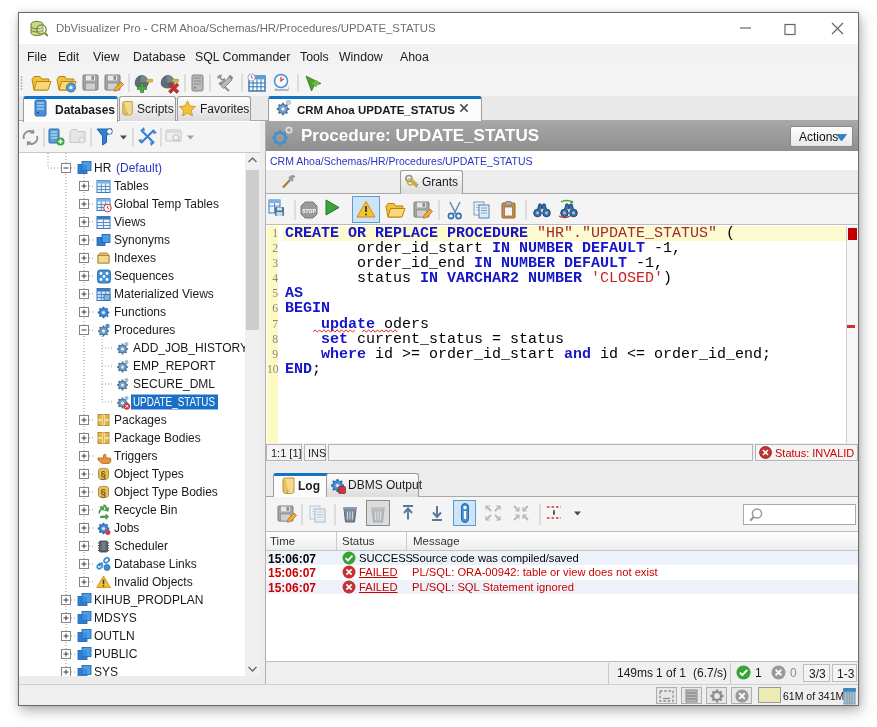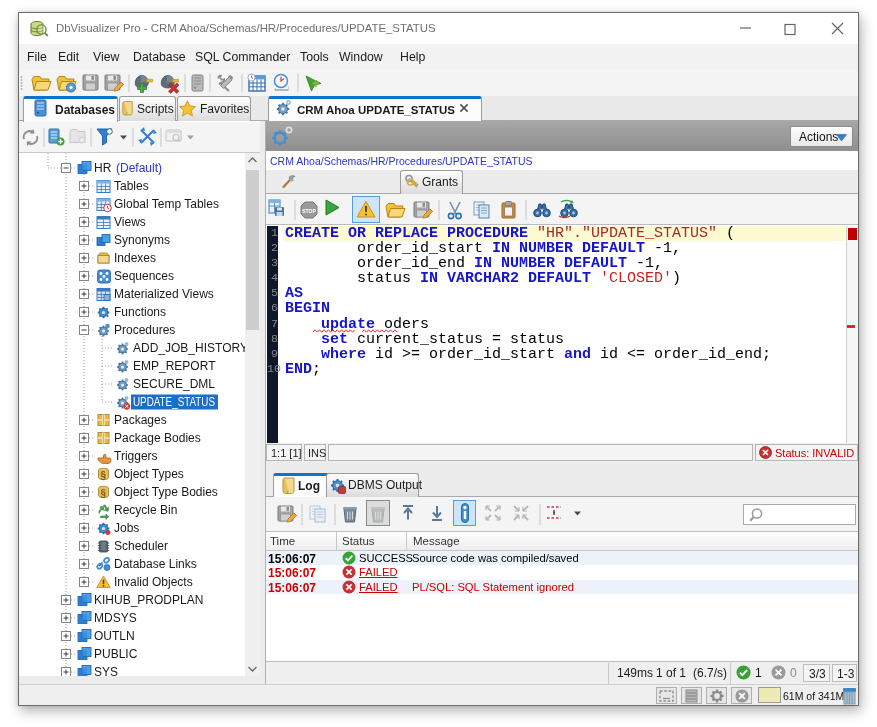--- a/index.html
+++ b/index.html
@@ -25,21 +25,21 @@
 #leftbottom{left:19px;top:676px;width:241px;height:8px;background:#ececec;}
 
 #rheader{left:266px;top:121px;width:592px;height:30px;background:linear-gradient(#a7a7a7,#8f8f8f);}
 #rheadtext{left:301px;top:126px;font-size:17px;font-weight:bold;color:#fff;}
 #actions{left:790px;top:126px;width:63px;height:21px;background:linear-gradient(#fefefe,#e8e8e8);border:1px solid #8a8a8a;border-radius:2px;font-size:12px;color:#111;}
 #breadcrumb{left:266px;top:151px;width:592px;height:19px;background:#fff;}
 #breadtext{left:270px;top:155px;font-size:10.5px;color:#2b35c8;}
 #ptabs{left:266px;top:170px;width:592px;height:24px;background:#ececec;border-bottom:1px solid #a9a9a9;}
 #ptoolbar{left:266px;top:194px;width:592px;height:31px;background:#f4f4f4;border-bottom:1px solid #bcbcbc;}
 #editor{left:266px;top:226px;width:592px;height:217px;background:#fff;}
-#gutter{left:267px;top:226px;width:11px;height:217px;background:#0f172a;font-family:Liberation Mono, monospace;font-size:11.7px;line-height:15.1px;color:#888;text-align:right;}
+#gutter{left:267px;top:226px;width:11px;height:217px;background:#fef9c3;font-family:Liberation Serif, serif;font-size:11.7px;line-height:15.1px;color:#888;text-align:right;}
 #code{left:285px;top:226px;width:561px;height:217px;font-family:"Liberation Mono",monospace;font-size:15px;line-height:15.1px;color:#000;white-space:pre;}
 #curline{left:283px;top:226px;width:563px;height:15px;background:#fdfad2;}
 #estripe{left:846px;top:226px;width:12px;height:217px;background:#f6f6f6;border-left:1px solid #d0d0d0;}
 .kw{color:#1616c8;font-weight:bold;}
 .str{color:#a52a2a;}
 .str2{color:#c82222;}
 #estatus{left:266px;top:443px;width:592px;height:19px;background:#f0f0f0;}
 .ecell{position:absolute;top:1px;height:17px;border:1px solid #b4b4b4;background:#f4f4f4;font-size:11px;color:#222;white-space:nowrap;}
 #loggap{left:266px;top:462px;width:592px;height:11px;background:#ececec;}
 #logtabs{left:266px;top:473px;width:592px;height:24px;background:#ececec;border-bottom:1px solid #a9a9a9;}
@@ -74,21 +74,21 @@
 </svg>
 
 <div class="abs" id="menubar"></div>
 <div class="menuitem" style="left:27px;top:50px">File</div>
 <div class="menuitem" style="left:58px;top:50px">Edit</div>
 <div class="menuitem" style="left:93px;top:50px">View</div>
 <div class="menuitem" style="left:133px;top:50px">Database</div>
 <div class="menuitem" style="left:195px;top:50px">SQL Commander</div>
 <div class="menuitem" style="left:300px;top:50px">Tools</div>
 <div class="menuitem" style="left:339px;top:50px">Window</div>
-<div class="menuitem" style="left:400px;top:50px">Help</div>
+<div class="menuitem" style="left:400px;top:50px">Ahoa</div>
 
 <div class="abs" id="toolbar"></div>
 <svg class="abs" style="left:19px;top:70px" width="320" height="26" viewBox="0 0 320 26">
 <defs>
 <g id="folderopen">
           <path d="M1 6.5l2-3h6l1.5 2.5H18l-2.5 11H3z" fill="#f2c23e" stroke="#b8860b" stroke-width="1"></path>
           <path d="M3 17L5.5 8.5H20L17 17z" fill="#f8d878" stroke="#b8860b" stroke-width="1"></path>
         </g>
 <g id="floppy">
           <rect x="2" y="2" width="15" height="15" rx="1" fill="#a5a5a5" stroke="#7d7d7d"></rect>
@@ -516,20 +516,21 @@
 <div class="abs" id="rheader"></div>
 <svg class="abs" style="left:269px;top:125px" width="26" height="24" viewBox="0 0 26 24">
       <circle cx="11" cy="13" r="5.4" fill="none" stroke="#4a90c8" stroke-width="2.6"></circle>
       <g stroke="#4a90c8" stroke-width="2.6">
         <path d="M11 5.2v2.2M11 18.6v2.2M3.2 13h2.2M16.6 13h2.2M5.5 7.5l1.6 1.6M14.9 16.9l1.6 1.6M16.5 7.5l-1.6 1.6M7.1 16.9l-1.6 1.6"></path>
       </g>
       <circle cx="11" cy="13" r="2.2" fill="#9b9b9b"></circle>
       <circle cx="20" cy="5" r="2.6" fill="none" stroke="#e0e0e0" stroke-width="1.5"></circle>
       <path d="M20 1.4v1.3M20 7.3v1.3M16.4 5h1.3M22.3 5h1.3M17.5 2.5l.9.9M21.6 6.6l.9.9M22.5 2.5l-.9.9M18.4 6.6l-.9.9" stroke="#e0e0e0" stroke-width="1.2"></path>
     </svg>
+<div class="abs" id="rheadtext">Procedure: UPDATE_STATUS</div>
 <div class="abs" id="actions">
       <span style="position:absolute;left:8px;top:3px">Actions</span>
 <svg style="position:absolute;right:5px;top:7px" width="11" height="8" viewBox="0 0 11 8">
         <path d="M0.5 0.5h10L5.5 7z" fill="#2f7fd6" stroke="#1b5fa8" stroke-width="0.6"></path>
       </svg>
 </div>
 <div class="abs" id="breadcrumb"></div>
 <div class="abs" id="breadtext">CRM Ahoa/Schemas/HR/Procedures/UPDATE_STATUS</div>
 
 <div class="abs" id="ptabs"></div>
@@ -609,21 +610,21 @@
 4
 5
 6
 7
 8
 9
 10</div>
 <div class="abs" id="code"><span class="kw">CREATE OR REPLACE PROCEDURE</span> <span class="str">"HR"."UPDATE_STATUS"</span> (
         order_id_start <span class="kw">IN NUMBER DEFAULT</span> -1,
         order_id_end <span class="kw">IN NUMBER DEFAULT</span> -1,
-        status <span class="kw">IN VARCHAR2 DEFAULT</span> <span class="str2">'CLOSED'</span>)
+        status <span class="kw">IN VARCHAR2 NUMBER</span> <span class="str2">'CLOSED'</span>)
 <span class="kw">AS</span>
 <span class="kw">BEGIN</span>
     <span class="kw">update</span> oders
     <span class="kw">set</span> current_status = status
     <span class="kw">where</span> id &gt;= order_id_start <span class="kw">and</span> id &lt;= order_id_end;
 <span class="kw">END</span>;</div>
 <svg class="abs" style="left:313px;top:329px" width="43" height="4" viewBox="0 0 43 4">
       <path d="M0 3.2 L2.2 0.8 L4.4 3.2 L6.6 0.8 L8.8 3.2 L11 0.8 L13.2 3.2 L15.4 0.8 L17.6 3.2 L19.8 0.8 L22 3.2 L24.2 0.8 L26.4 3.2 L28.6 0.8 L30.8 3.2 L33 0.8 L35.2 3.2 L37.4 0.8 L39.6 3.2 L41.8 0.8" fill="none" stroke="#e03030" stroke-width="1"></path>
     </svg>
 <svg class="abs" style="left:362px;top:329px" width="36" height="4" viewBox="0 0 36 4">
@@ -732,20 +733,21 @@
  <span style="position:absolute;left:93px;top:1px">SUCCESS</span>
  <span style="position:absolute;left:146px;top:1px">Source code was compiled/saved</span>
 </div>
 <div class="lrow" style="top:565.4px;color:#cc0000">
  <b style="position:absolute;left:2px;top:1px;font-size:12px">15:06:07</b>
  <svg style="position:absolute;left:76px;top:0px" width="14" height="14" viewBox="0 0 14 14">
         <circle cx="7" cy="7" r="6.5" fill="#c43232"></circle>
         <path d="M4.4 4.4l5.2 5.2M9.6 4.4L4.4 9.6" stroke="#fff" stroke-width="1.7"></path>
       </svg>
  <span style="position:absolute;left:93px;top:1px;text-decoration:underline">FAILED</span>
+ <span style="position:absolute;left:146px;top:1px">PL/SQL: ORA-00942: table or view does not exist</span>
 </div>
 <div class="lrow" style="top:579.8px;color:#cc0000;background:#edf2fa">
  <b style="position:absolute;left:2px;top:1px;font-size:12px">15:06:07</b>
  <svg style="position:absolute;left:76px;top:0px" width="14" height="14" viewBox="0 0 14 14">
         <circle cx="7" cy="7" r="6.5" fill="#c43232"></circle>
         <path d="M4.4 4.4l5.2 5.2M9.6 4.4L4.4 9.6" stroke="#fff" stroke-width="1.7"></path>
       </svg>
  <span style="position:absolute;left:93px;top:1px;text-decoration:underline">FAILED</span>
  <span style="position:absolute;left:146px;top:1px">PL/SQL: SQL Statement ignored</span>
 </div>

